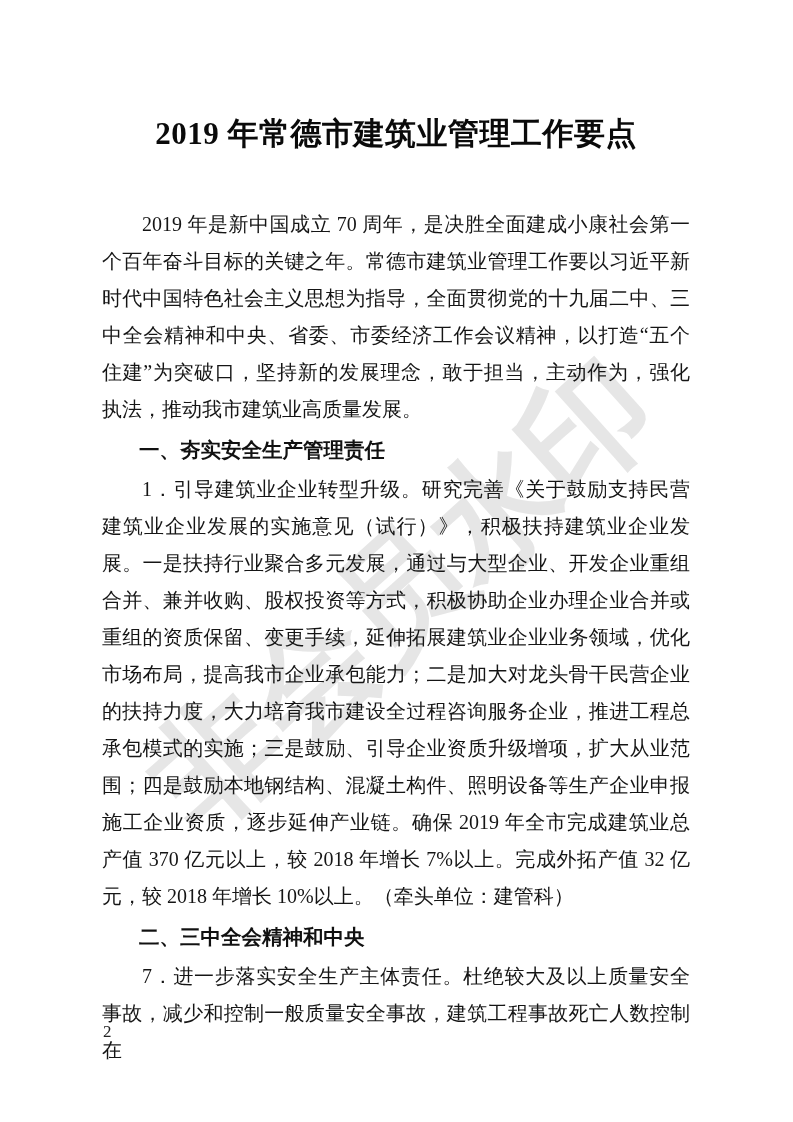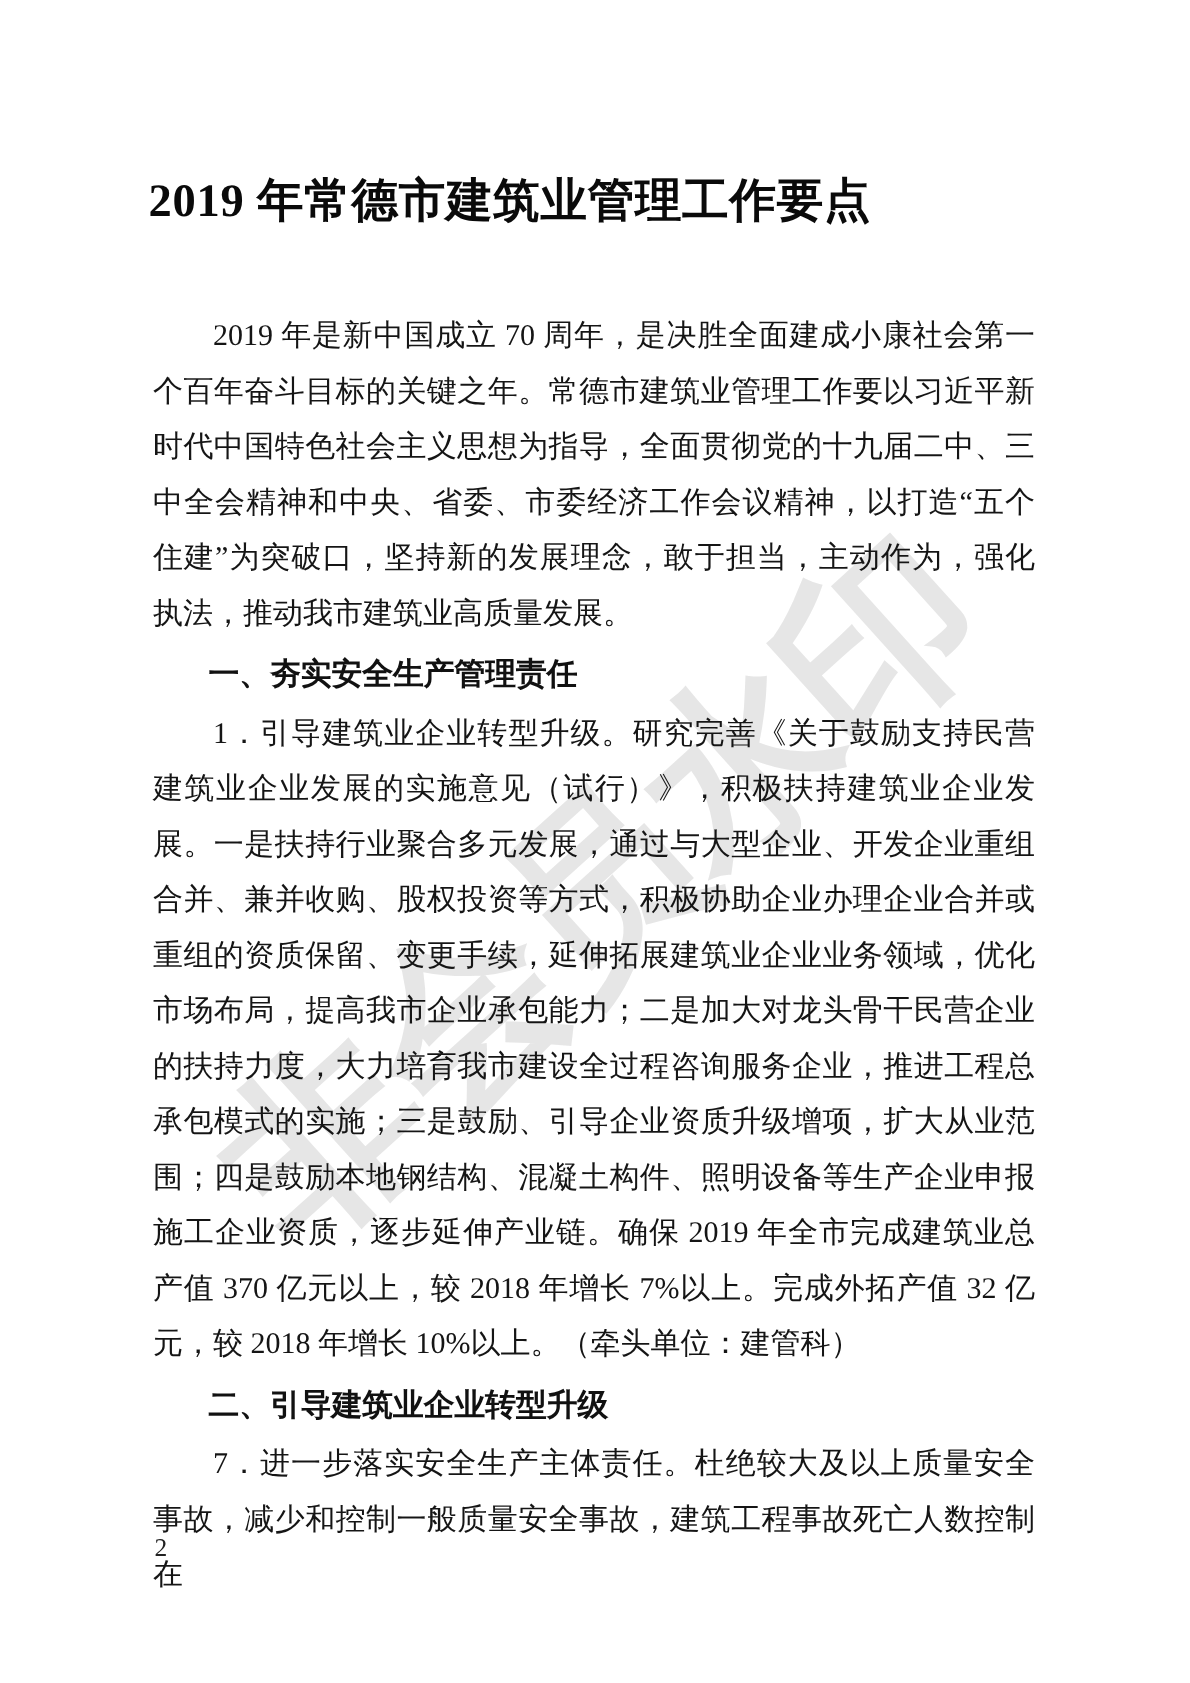--- a/index.html
+++ b/index.html
@@ -40,21 +40,21 @@
     top: 112px;
     width: 594px;
     z-index: 1;
     color: #151515;
   }
   .doc-title {
     margin: 0 0 50px 0;
     font-size: 31px;
     line-height: 44px;
     font-weight: 700;
-    text-align: left;
+    text-align: center;
     letter-spacing: 0.5px;
     color: #0a0a0a;
     font-family: "Liberation Serif", "DejaVu Serif", serif;
   }
   .para {
     margin: 3px;
     font-size: 20px;
     line-height: 37px;
     text-align: justify;
     text-justify: inter-character;
@@ -90,21 +90,21 @@
   <div class="content">
 
     <h1 class="doc-title">2019 年常德市建筑业管理工作要点</h1>
 
     <p class="para">2019 年是新中国成立 70 周年，是决胜全面建成小康社会第一个百年奋斗目标的关键之年。常德市建筑业管理工作要以习近平新时代中国特色社会主义思想为指导，全面贯彻党的十九届二中、三中全会精神和中央、省委、市委经济工作会议精神，以打造“五个住建”为突破口，坚持新的发展理念，敢于担当，主动作为，强化执法，推动我市建筑业高质量发展。</p>
 
     <h2 class="heading">一、夯实安全生产管理责任</h2>
 
     <p class="para">1．引导建筑业企业转型升级。研究完善《关于鼓励支持民营建筑业企业发展的实施意见（试行）》，积极扶持建筑业企业发展。一是扶持行业聚合多元发展，通过与大型企业、开发企业重组合并、兼并收购、股权投资等方式，积极协助企业办理企业合并或重组的资质保留、变更手续，延伸拓展建筑业企业业务领域，优化市场布局，提高我市企业承包能力；二是加大对龙头骨干民营企业的扶持力度，大力培育我市建设全过程咨询服务企业，推进工程总承包模式的实施；三是鼓励、引导企业资质升级增项，扩大从业范围；四是鼓励本地钢结构、混凝土构件、照明设备等生产企业申报施工企业资质，逐步延伸产业链。确保 2019 年全市完成建筑业总产值 370 亿元以上，较 2018 年增长 7%以上。完成外拓产值 32 亿元，较 2018 年增长 10%以上。（牵头单位：建管科）</p>
 
-    <h2 class="heading">二、引导建筑业企业转型升级</h2>
+    <h2 class="heading">二、三中全会精神和中央</h2>
 
     <p class="para">7．进一步落实安全生产主体责任。杜绝较大及以上质量安全事故，减少和控制一般质量安全事故，建筑工程事故死亡人数控制在</p>
 
   </div>
 
   <div class="page-number">2</div>
 
 </div>
 
 </body></html>

